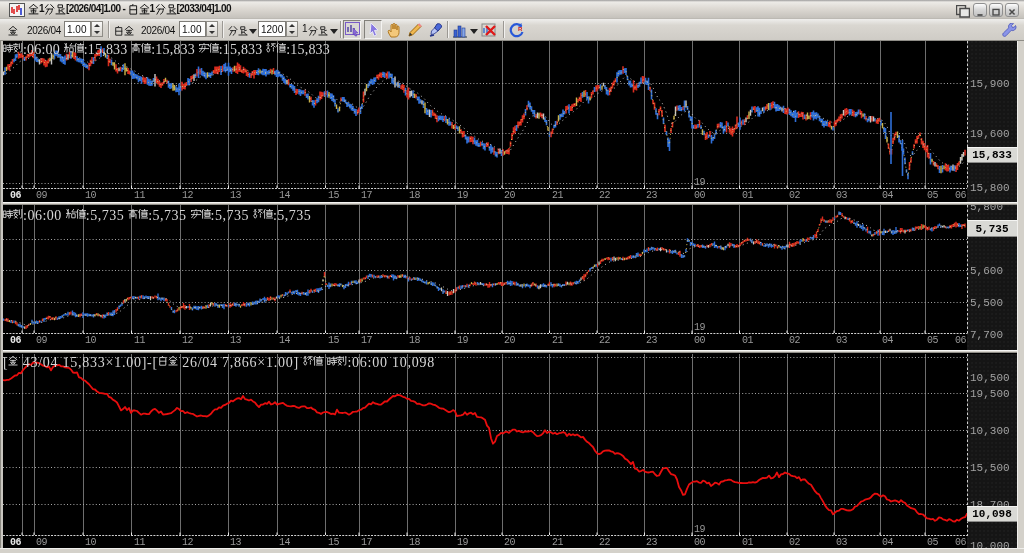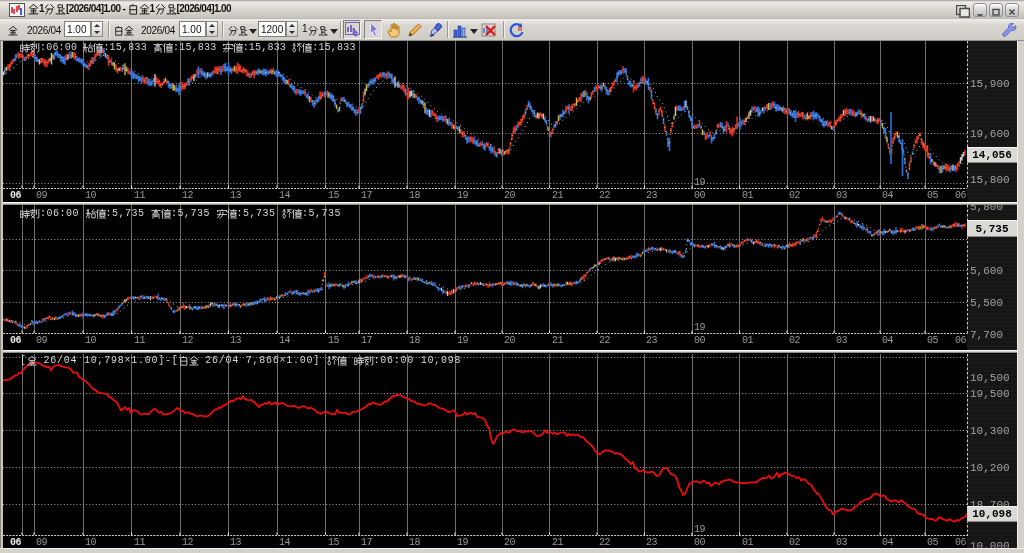--- a/index.html
+++ b/index.html
@@ -1,21 +1,21 @@
 <!DOCTYPE html>
 <html><head><meta charset="utf-8"><style>
 *{margin:0;padding:0;box-sizing:border-box}
 html,body{width:1024px;height:553px;overflow:hidden;background:#000;font-family:"Liberation Sans",sans-serif}
 #win{position:relative;width:1024px;height:553px}
 .abs{position:absolute}
 .kj{display:inline-block;vertical-align:top;position:relative}
 .lbl{position:absolute;font-family:"Liberation Mono",monospace;font-size:10px;color:#999;letter-spacing:-0.5px;white-space:pre}
 .ylab{position:absolute;left:970px;font-family:"Liberation Mono",monospace;font-size:11px;color:#a2a2a2;letter-spacing:0px;white-space:pre}
 .hbox{position:absolute;left:967px;width:50px;background:#d9d9d5;border-top:1px solid #f4f4f2;border-bottom:1px solid #8a8a88;color:#000;font-family:"Liberation Mono",monospace;font-weight:bold;font-size:11px;text-align:center}
-.info{position:absolute;left:20px;color:#d6d6d6;font-size:10px;font-family:Liberation Mono, monospace;letter-spacing:0px;white-space:pre}
+.info{position:absolute;left:3px;color:#d6d6d6;font-size:14px;font-family:Liberation Serif, serif;letter-spacing:0px;white-space:pre}
 .sep{position:absolute;left:0;width:1017px;height:3px;background:#d4d1ca;border-top:1px solid #f5f5f3;border-bottom:1px solid #8f8d87}
 .tbtn{position:absolute;top:3px;width:14px;height:14px;border:1px solid #8f8f8f;border-radius:3px;background:linear-gradient(#fdfdfd,#d8d8d8 45%,#c2c2c2)}
 </style></head><body>
 <div id="win">
 
 <div class="abs" style="left:0;top:0;width:1024px;height:553px;background:#000"></div>
 <div class="abs" style="left:0;top:0;width:1024px;height:19px;background:linear-gradient(#9c9c9c 0px,#edebe7 2px,#ddd9d3 45%,#c5c2bc 95%,#b2afa9 100%)"></div>
 <svg class="abs" style="left:9px;top:3px" width="16" height="14" viewBox="0 0 16 14">
 <rect x="0.5" y="0.5" width="15" height="13" fill="#f4f4f4" stroke="#555"></rect>
 <path d="M3 10V4 M5 11V6" stroke="#d22" stroke-width="1.6"></path>
@@ -43,21 +43,21 @@
           <path d="M50 4 L12 36 M50 4 L88 36 M26 44 H74 M50 44 V84 M30 62 H70 M28 68 L38 78 M72 68 L62 78 M10 90 H90"></path>
         </g>
       </svg><span>1</span><svg class="kj" style="width:11px;height:11px;top:1px" viewBox="0 0 100 100">
         <g stroke="#1a1a1a" stroke-width="9" fill="none" stroke-linecap="square">
           <path d="M36 6 L12 34 M62 6 L90 36 M26 46 H76 M76 46 C74 68 68 84 52 92 M44 46 L18 92"></path>
         </g>
       </svg><svg class="kj" style="width:11px;height:11px;top:1px" viewBox="0 0 100 100">
         <g stroke="#1a1a1a" stroke-width="9" fill="none" stroke-linecap="square">
           <path d="M32 8 H68 V34 H32 Z M38 46 V78 M38 62 H64 M10 90 H90 M64 48 L82 44 M62 66 L84 86"></path>
         </g>
-      </svg><span>[2026/04]1.00</span></div>
+      </svg><span>[2033/04]1.00</span></div>
 <svg class="abs" style="left:956px;top:5px" width="14" height="13" viewBox="0 0 14 13">
 <rect x="0.5" y="0.5" width="9" height="9" fill="none" stroke="#4a4a4a" stroke-width="1.4"></rect>
 <rect x="4" y="3.5" width="9.5" height="8.5" fill="#e8e8e6" stroke="#4a4a4a" stroke-width="1.5"></rect>
 </svg>
 <div class="tbtn" style="left:973px"><svg width="12" height="12" viewBox="0 0 14 13">
         <path d="M4 10 H10" stroke="#4a4a4a" stroke-width="2"></path>
       </svg></div>
 <div class="tbtn" style="left:989px"><svg width="12" height="12" viewBox="0 0 14 13">
         <rect x="3.5" y="3.5" width="7" height="6.5" fill="none" stroke="#4a4a4a" stroke-width="1.6"></rect>
       </svg></div>
@@ -356,21 +356,21 @@
         </g>
       </svg><svg class="kj" style="width:10px;height:10px;top:1px" viewBox="0 0 100 100">
         <g stroke="#d6d6d6" stroke-width="9" fill="none" stroke-linecap="square">
           <path d="M22 4 L6 32 M16 24 V92 M36 16 H96 M66 4 V16 M44 30 H88 V74 H44 Z M44 44 H88 M44 58 H88 M36 90 H98"></path>
         </g>
       </svg><span>:5,735</span></div>
 <div class="info" style="top:355px;letter-spacing:0.75px"><span>[</span><svg class="kj" style="width:10px;height:10px;top:1px" viewBox="0 0 100 100">
         <g stroke="#d6d6d6" stroke-width="9" fill="none" stroke-linecap="square">
           <path d="M50 4 L12 36 M50 4 L88 36 M26 44 H74 M50 44 V84 M30 62 H70 M28 68 L38 78 M72 68 L62 78 M10 90 H90"></path>
         </g>
-      </svg><span> 26/04 10,798×1.00]-[</span><svg class="kj" style="width:10px;height:10px;top:1px" viewBox="0 0 100 100">
+      </svg><span> 43/04 15,833×1.00]-[</span><svg class="kj" style="width:10px;height:10px;top:1px" viewBox="0 0 100 100">
         <g stroke="#d6d6d6" stroke-width="9" fill="none" stroke-linecap="square">
           <path d="M46 2 L38 14 M22 16 H78 V92 H22 Z M22 52 H78"></path>
         </g>
       </svg><svg class="kj" style="width:10px;height:10px;top:1px" viewBox="0 0 100 100">
         <g stroke="#d6d6d6" stroke-width="9" fill="none" stroke-linecap="square">
           <path d="M50 4 L12 36 M50 4 L88 36 M26 44 H74 M50 44 V84 M30 62 H70 M28 68 L38 78 M72 68 L62 78 M10 90 H90"></path>
         </g>
       </svg><span> 26/04 7,866×1.00] </span><svg class="kj" style="width:10px;height:10px;top:1px" viewBox="0 0 100 100">
         <g stroke="#d6d6d6" stroke-width="9" fill="none" stroke-linecap="square">
           <path d="M28 4 L10 26 M18 8 L34 28 M22 28 V50 M22 50 L6 68 M22 50 L38 66 M12 76 L18 88 M34 76 L28 88 M56 8 H92 M76 8 L54 36 M60 16 L92 40 M74 48 V58 M74 70 V80"></path>
@@ -383,33 +383,33 @@
         <g stroke="#d6d6d6" stroke-width="9" fill="none" stroke-linecap="square">
           <path d="M8 20 H30 V84 H8 Z M8 52 H30 M42 24 H96 M40 44 H98 M68 10 V44 M44 64 H96 M74 44 V82 C74 90 68 92 60 90 M50 70 L58 80"></path>
         </g>
       </svg><svg class="kj" style="width:10px;height:10px;top:1px" viewBox="0 0 100 100">
         <g stroke="#d6d6d6" stroke-width="9" fill="none" stroke-linecap="square">
           <path d="M6 14 H50 M28 4 V14 M6 32 H50 M32 32 L12 58 M20 44 L44 62 M14 66 L42 90 M40 66 L16 92 M64 10 V54 M88 2 V80 C88 90 80 92 74 90"></path>
         </g>
       </svg><span>:06:00 10,098</span></div>
 <div class="ylab" style="top:78px">15,900</div>
 <div class="ylab" style="top:128px">19,600</div>
-<div class="ylab" style="top:174px">15,800</div>
-<div class="hbox" style="top:147px;height:16px;line-height:15px">14,056</div>
+<div class="ylab" style="top:182px">15,800</div>
+<div class="hbox" style="top:147px;height:16px;line-height:15px">15,833</div>
 <div class="abs" style="left:970px;top:205px;width:40px;height:9px;overflow:hidden">
       <div style="position:relative;top:-4px;font-family:'Liberation Mono',monospace;font-size:11px;color:#a2a2a2">5,800</div>
     </div>
 <div class="ylab" style="top:265px">5,600</div>
 <div class="ylab" style="top:297px">5,500</div>
 <div class="ylab" style="top:329px">7,700</div>
 <div class="hbox" style="top:220px;height:17px;line-height:16px">5,735</div>
 <div class="ylab" style="top:372px">10,500</div>
 <div class="ylab" style="top:388px">19,500</div>
 <div class="ylab" style="top:425px">10,300</div>
-<div class="ylab" style="top:462px">10,200</div>
+<div class="ylab" style="top:462px">15,500</div>
 <div class="ylab" style="top:499px">18,700</div>
 <div class="ylab" style="top:540px">10,000</div>
 <div class="hbox" style="top:506px;height:16px;line-height:15px">10,098</div>
 <div class="sep" style="top:202px"></div>
 <div class="sep" style="top:350px"></div>
 <div class="abs" style="left:0;top:41px;width:3px;height:512px;background:#c9c6c0;border-left:1px solid #8a8880"></div>
 <div class="abs" style="left:1017px;top:41px;width:7px;height:512px;background:#d4d1ca;border-left:1px solid #f0efec"></div>
 <div class="abs" style="left:0;top:548px;width:1024px;height:5px;background:#d4d1ca;border-top:1px solid #f0efec"></div>
 </div>
 </body></html>

